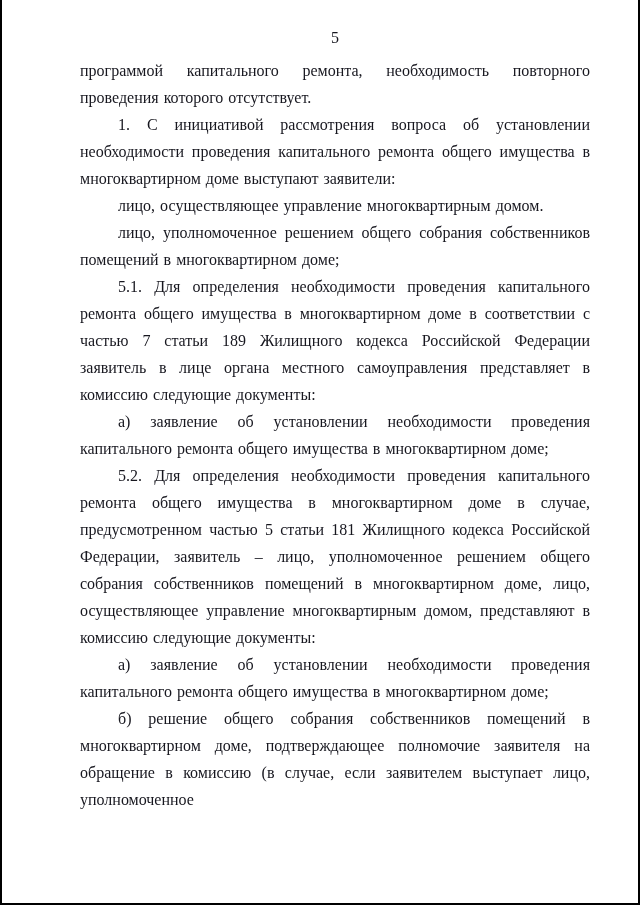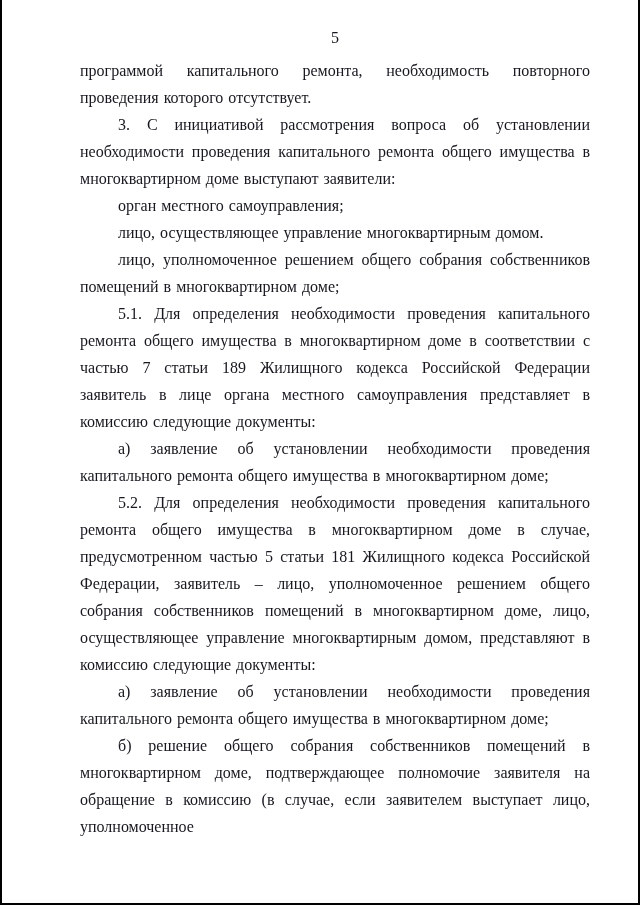--- a/index.html
+++ b/index.html
@@ -38,22 +38,21 @@
   }
 </style>
 </head>
 <body>
 
 <div class="page">
   <div class="page-number">5</div>
 
   <div class="doc-body">
     <p class="no-indent">программой капитального ремонта, необходимость повторного проведения которого отсутствует.</p>
-    <p>3. С инициативой рассмотрения вопроса об установлении необходимости проведения капитального ремонта общего имущества в многоквартирном доме выступают заявители:</p>
-    <p>орган местного самоуправления;</p>
+    <p>1. С инициативой рассмотрения вопроса об установлении необходимости проведения капитального ремонта общего имущества в многоквартирном доме выступают заявители:</p>
     <p>лицо, осуществляющее управление многоквартирным домом.</p>
     <p>лицо, уполномоченное решением общего собрания собственников помещений в многоквартирном доме;</p>
     <p>5.1. Для определения необходимости проведения капитального ремонта общего имущества в многоквартирном доме в соответствии с частью 7 статьи 189 Жилищного кодекса Российской Федерации заявитель в лице органа местного самоуправления представляет в комиссию следующие документы:</p>
     <p>а) заявление об установлении необходимости проведения капитального ремонта общего имущества в многоквартирном доме;</p>
     <p>5.2. Для определения необходимости проведения капитального ремонта общего имущества в многоквартирном доме в случае, предусмотренном частью 5 статьи 181 Жилищного кодекса Российской Федерации, заявитель – лицо, уполномоченное решением общего собрания собственников помещений в многоквартирном доме, лицо, осуществляющее управление многоквартирным домом, представляют в комиссию следующие документы:</p>
     <p>а) заявление об установлении необходимости проведения капитального ремонта общего имущества в многоквартирном доме;</p>
     <p>б) решение общего собрания собственников помещений в многоквартирном доме, подтверждающее полномочие заявителя на обращение в комиссию (в случае, если заявителем выступает лицо, уполномоченное</p>
   </div>
 </div>
 

